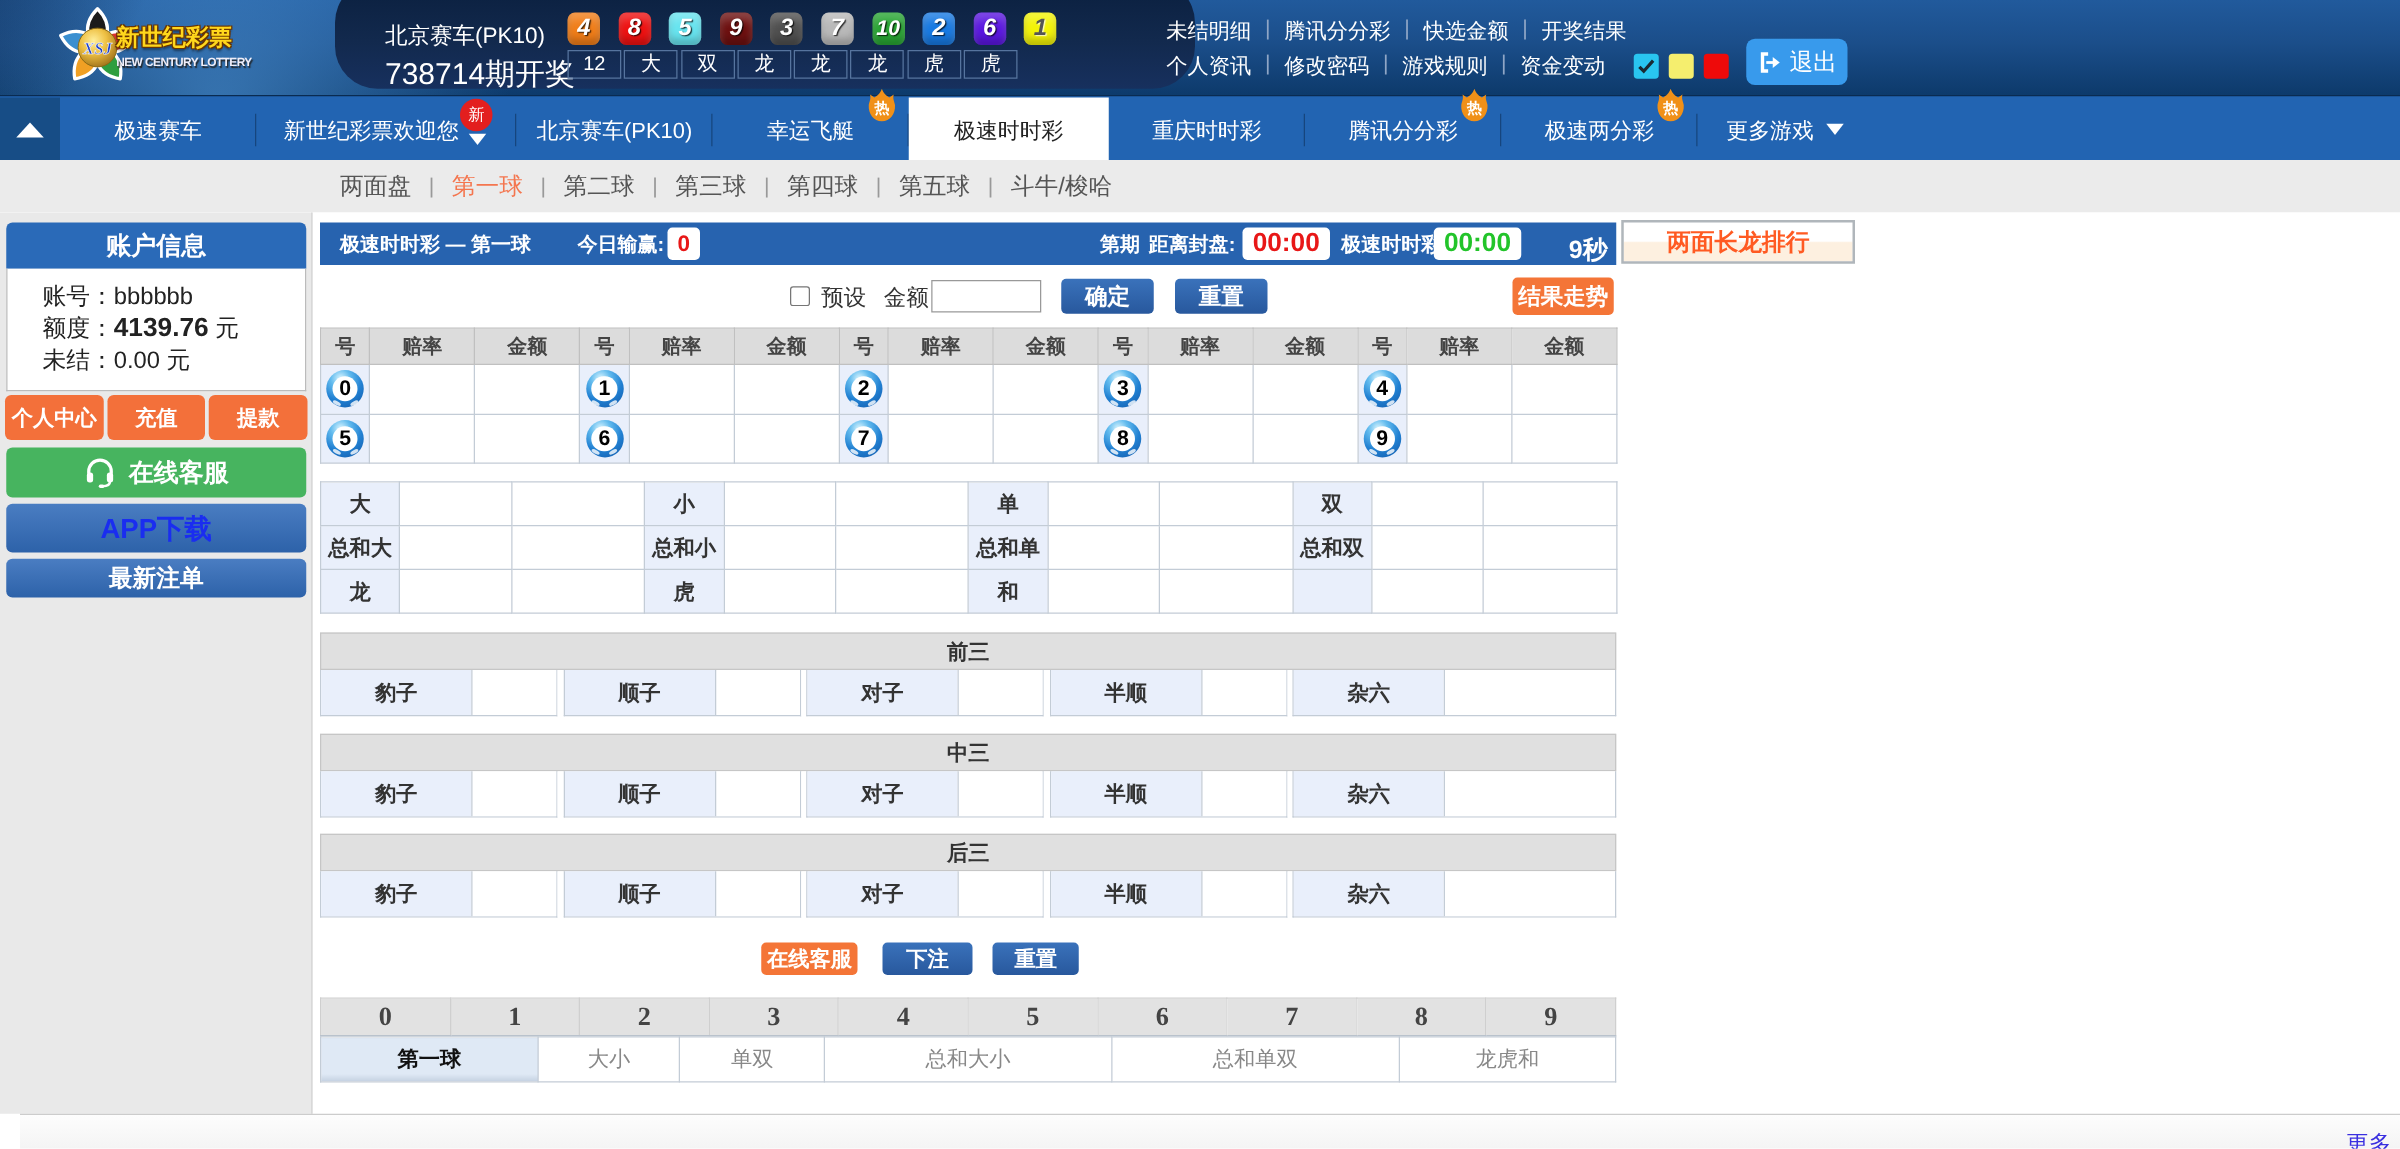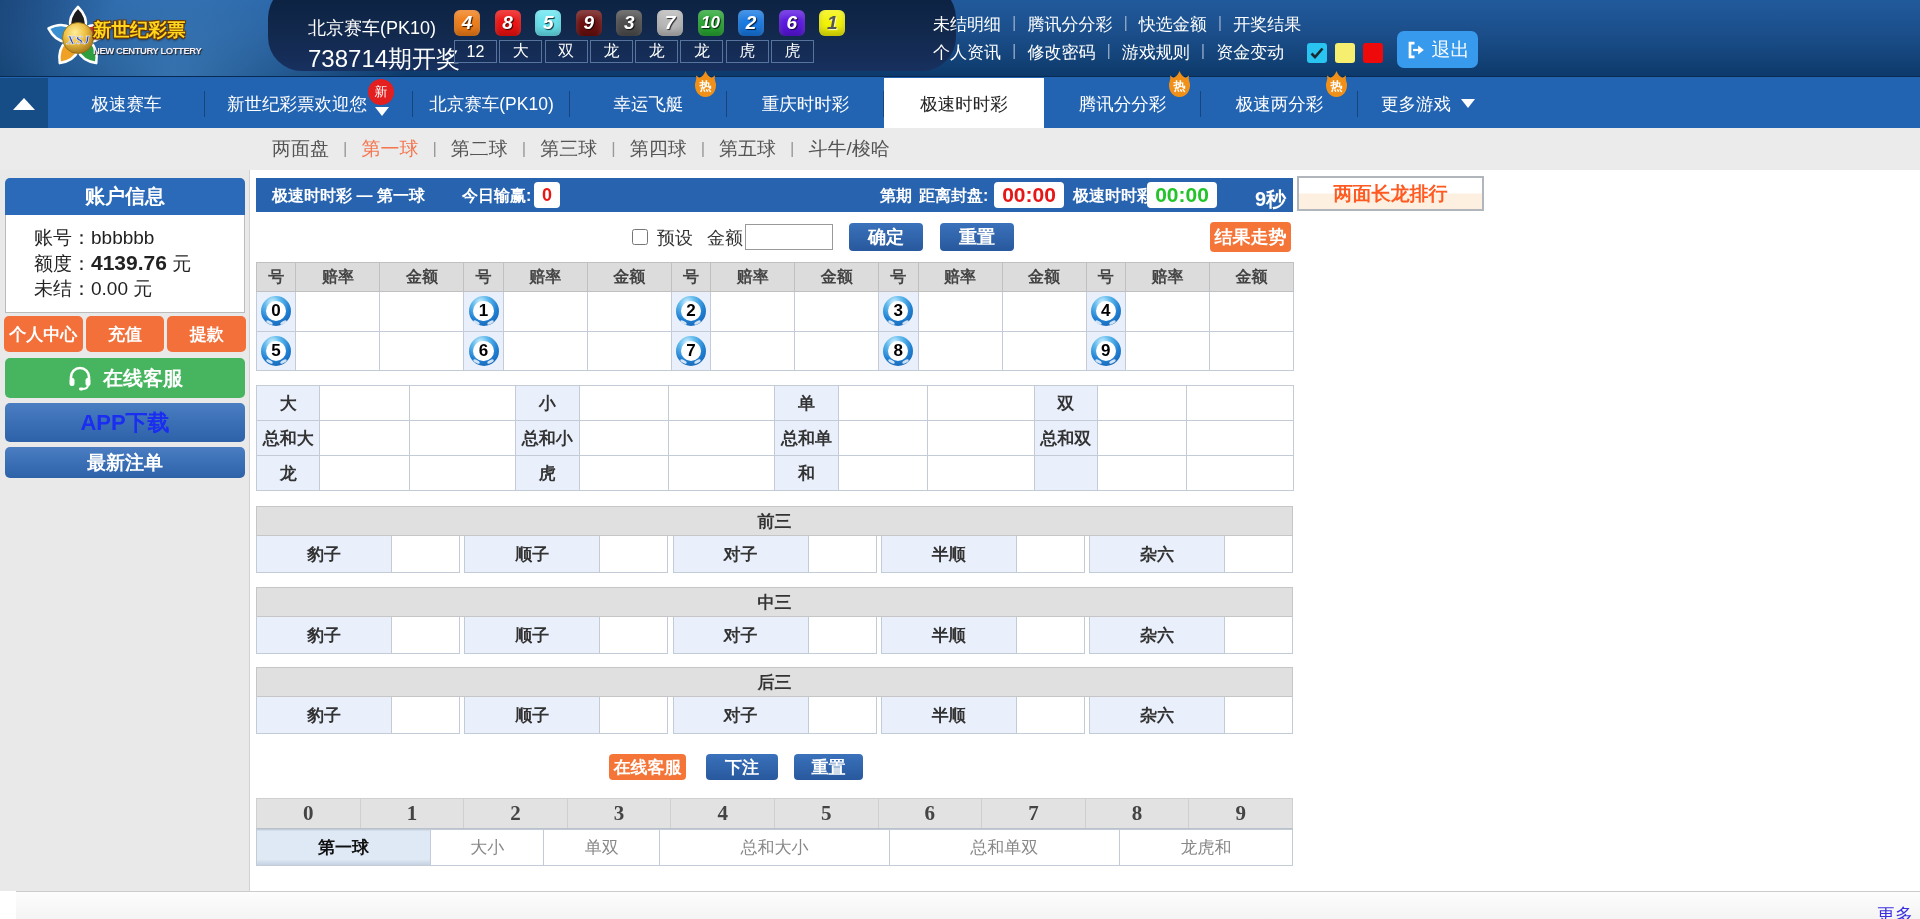--- a/index.html
+++ b/index.html
@@ -96,21 +96,21 @@
 .bball u{position:absolute;left:4.5px;bottom:2.6px;width:7px;height:3px;background:rgba(255,255,255,.8);border-radius:50%;transform:rotate(28deg)}
 .bball s{position:absolute;right:4.5px;bottom:2.6px;width:7px;height:3px;background:rgba(255,255,255,.8);border-radius:50%;transform:rotate(-28deg);text-decoration:none}
 .t2{position:absolute;left:0;top:215px;width:1037px}
 .t2 td{height:35px;background:#fff;font-size:17px}
 .t2 td.lb{background:#e9effb;font-weight:bold;color:#333;text-align:center}
 .sect{position:absolute;left:0;width:1037px}
 .sect .hd{height:30px;background:#e0e0e0;border:1px solid #c6c6c6;color:#333;font-weight:bold;font-size:17px;
  display:flex;align-items:center;justify-content:center}
 .sect .row{display:flex;margin-top:0}
 .grp{display:flex;border:1px solid #c3ccd6;border-top:0;height:37px;flex:0 0 auto}
-.grp .lb{width:134px;background:#e9effb;font-weight:bold;color:#333;font-size:17px;display:flex;align-items:center;justify-content:center}
+.grp .lb{width:120px;background:#e9effb;font-weight:bold;color:#333;font-size:17px;display:flex;align-items:center;justify-content:center}
 .grp .cl{width:68px;background:#fff;border-left:1px solid #c3ccd6}
 .gap{width:4.5px;background:#fff}
 .bbtns{position:absolute;left:0;top:584px;width:1037px}
 .t3{position:absolute;left:0;top:628px;width:1037px}
 .t3 th{height:30px;background:#e2e2e2;color:#444;font-family:"Liberation Serif",serif;font-size:21px;border-color:#cfcfcf;border-bottom-color:#b9c2cc}
 .t3 td{height:36px;font-size:17px;color:#888;text-align:center;vertical-align:middle;background:#fff}
 .t3 td.on{background:linear-gradient(180deg,#dfe9f5 82%,#c3d0e0 100%);color:#111;font-weight:bold}
 .footer{position:absolute;left:16px;top:891px;width:1920px;height:28px;border-top:1px solid #ccc;
  background:linear-gradient(180deg,#fdfdfd,#f4f4f4)}
 .footer a{position:absolute;right:23px;top:11px;color:#3a2fe0;font-size:18px;text-decoration:none}
@@ -214,22 +214,22 @@
       <div class="badge-new" style="left:163px;top:1px">新</div>
       <span class="tri-dn" style="position:absolute;left:170px;top:29px;margin:0"></span>
       <div class="dvd"></div></div>
     <div class="tab" style="width:157px">北京赛车(PK10)<div class="dvd"></div></div>
     <div class="tab" style="width:157px">幸运飞艇
       <svg class="badge-hot" style="left:122px" viewBox="0 0 27 27">
           <path d="M13.5,0 C12,4 10,5.5 7.5,7 L4,4.5 C5,8 3.5,10 3,13 C2.5,20 7,26 13.5,26 C20,26 24.5,20 24,13 C23.5,10 22,8 23,4.5 L19.5,7 C17,5.5 15,4 13.5,0 Z" fill="#f09018"></path>
           <text x="13.5" y="19" font-size="12" fill="#fff" text-anchor="middle" font-weight="bold">热</text>
         </svg>
       <div class="dvd"></div></div>
+    <div class="tab active" style="width:160px">极速时时彩</div>
     <div class="tab" style="width:157px">重庆时时彩<div class="dvd"></div></div>
-    <div class="tab active" style="width:160px">极速时时彩</div>
     <div class="tab" style="width:157px">腾讯分分彩
       <svg class="badge-hot" style="left:122px" viewBox="0 0 27 27">
           <path d="M13.5,0 C12,4 10,5.5 7.5,7 L4,4.5 C5,8 3.5,10 3,13 C2.5,20 7,26 13.5,26 C20,26 24.5,20 24,13 C23.5,10 22,8 23,4.5 L19.5,7 C17,5.5 15,4 13.5,0 Z" fill="#f09018"></path>
           <text x="13.5" y="19" font-size="12" fill="#fff" text-anchor="middle" font-weight="bold">热</text>
         </svg>
       <div class="dvd"></div></div>
     <div class="tab" style="width:157px">极速两分彩
       <svg class="badge-hot" style="left:122px" viewBox="0 0 27 27">
           <path d="M13.5,0 C12,4 10,5.5 7.5,7 L4,4.5 C5,8 3.5,10 3,13 C2.5,20 7,26 13.5,26 C20,26 24.5,20 24,13 C23.5,10 22,8 23,4.5 L19.5,7 C17,5.5 15,4 13.5,0 Z" fill="#f09018"></path>
           <text x="13.5" y="19" font-size="12" fill="#fff" text-anchor="middle" font-weight="bold">热</text>

